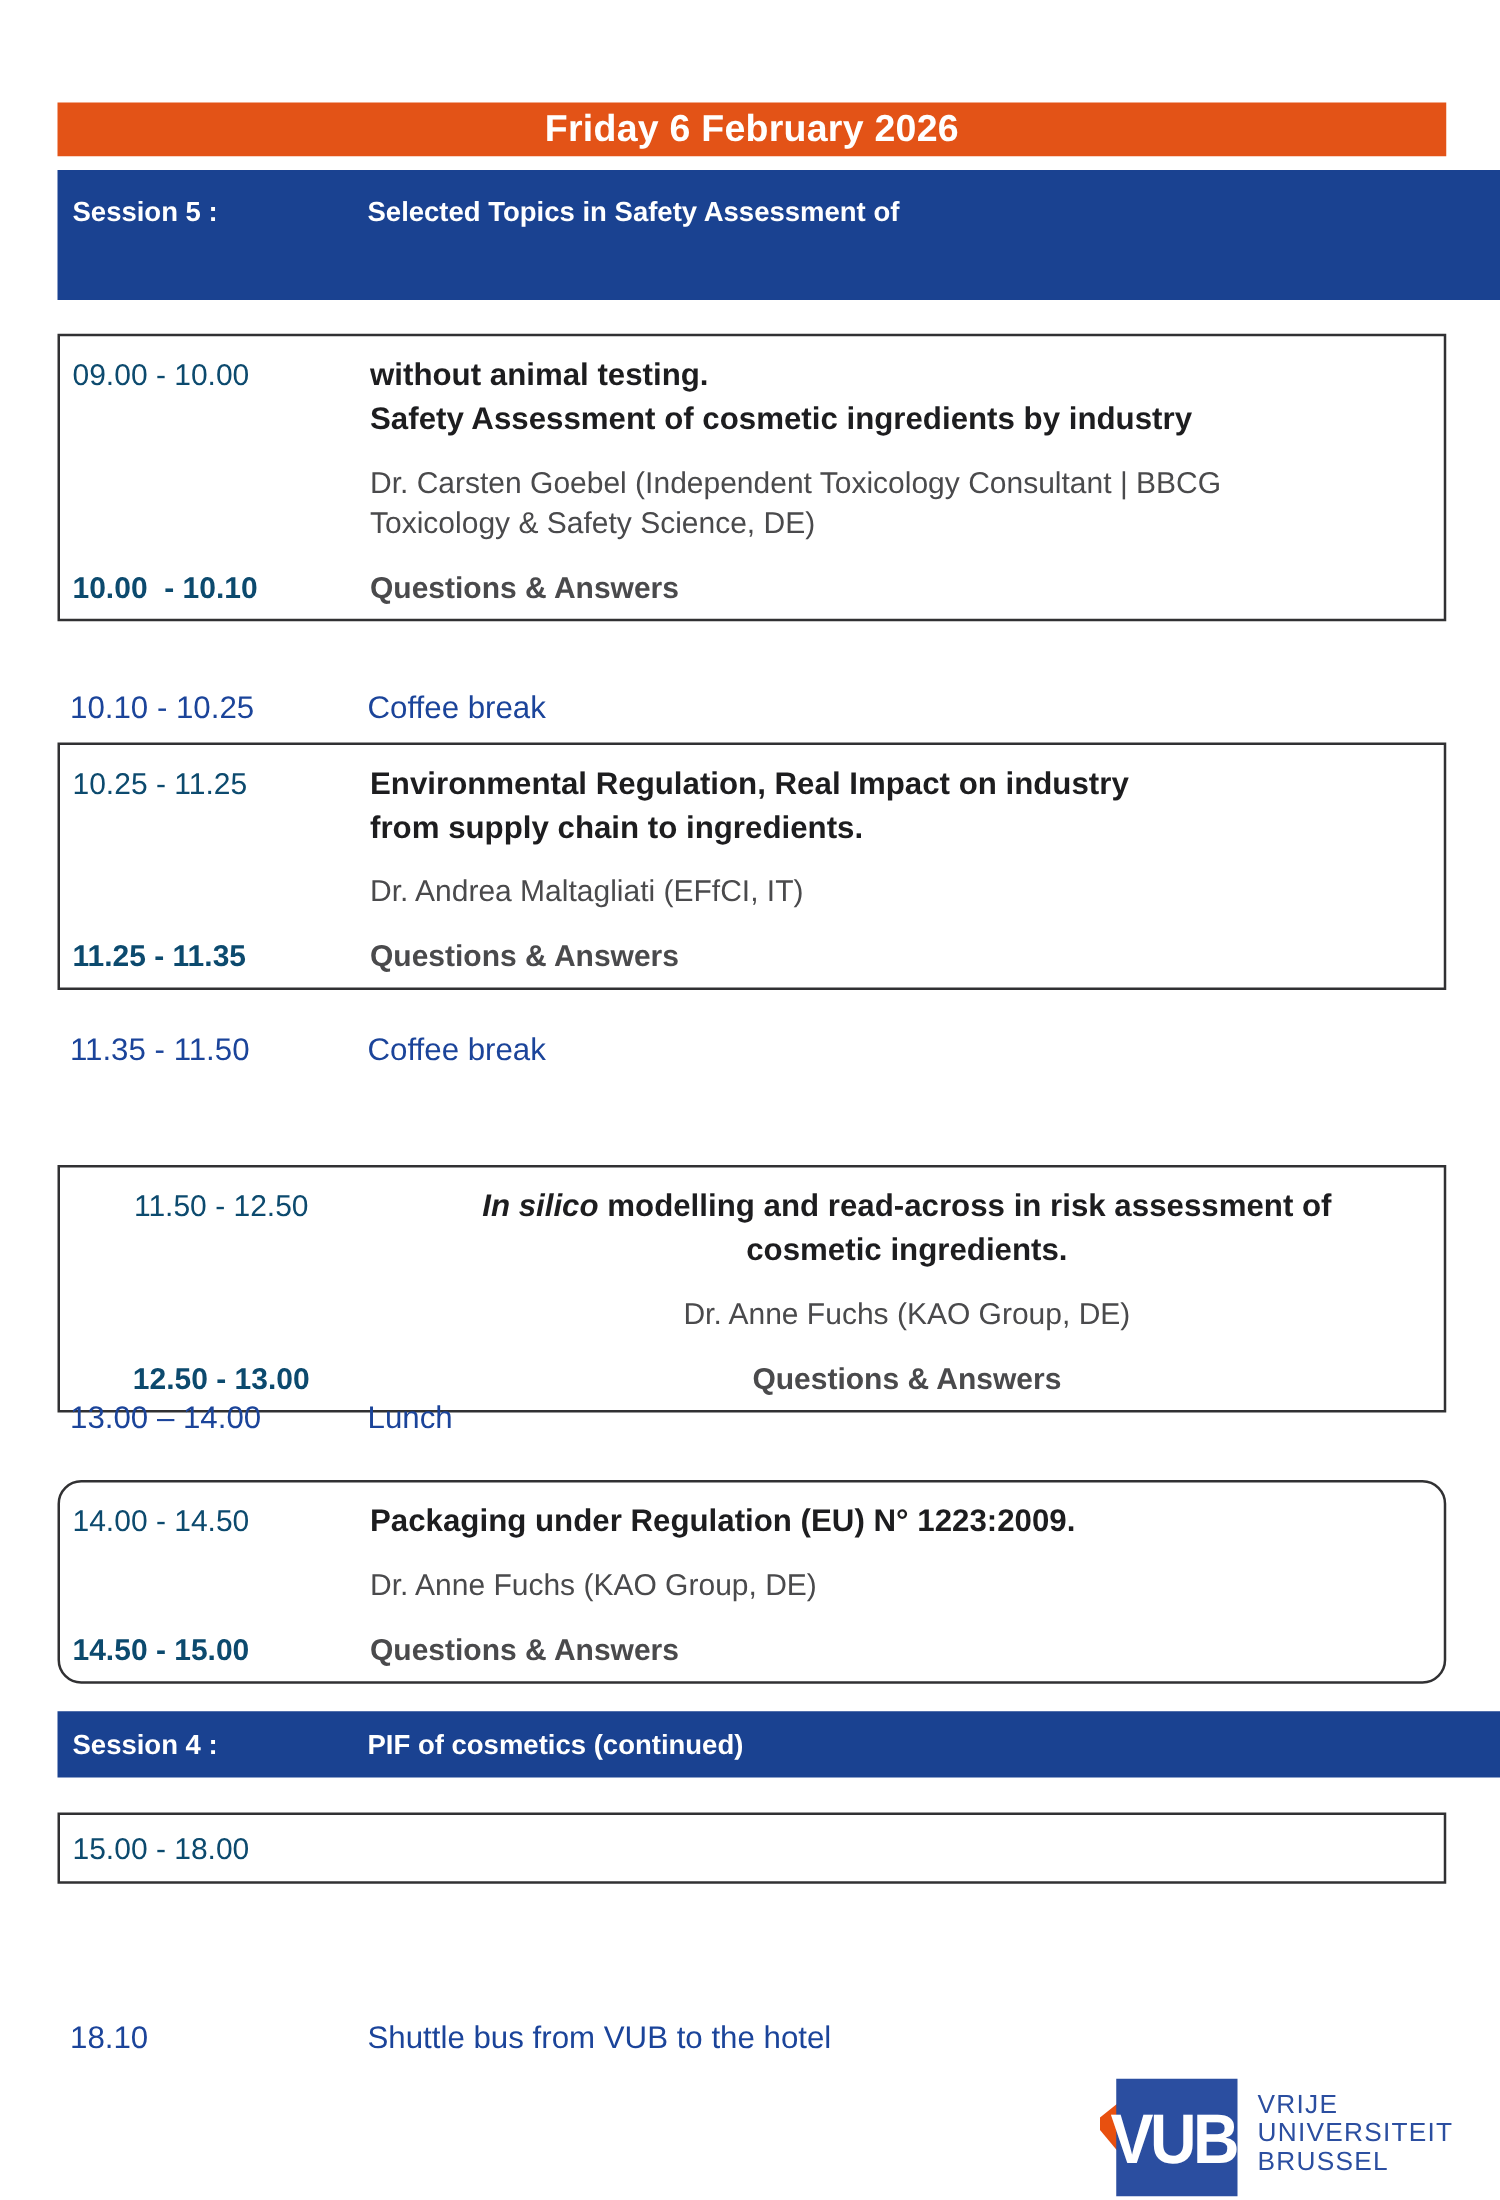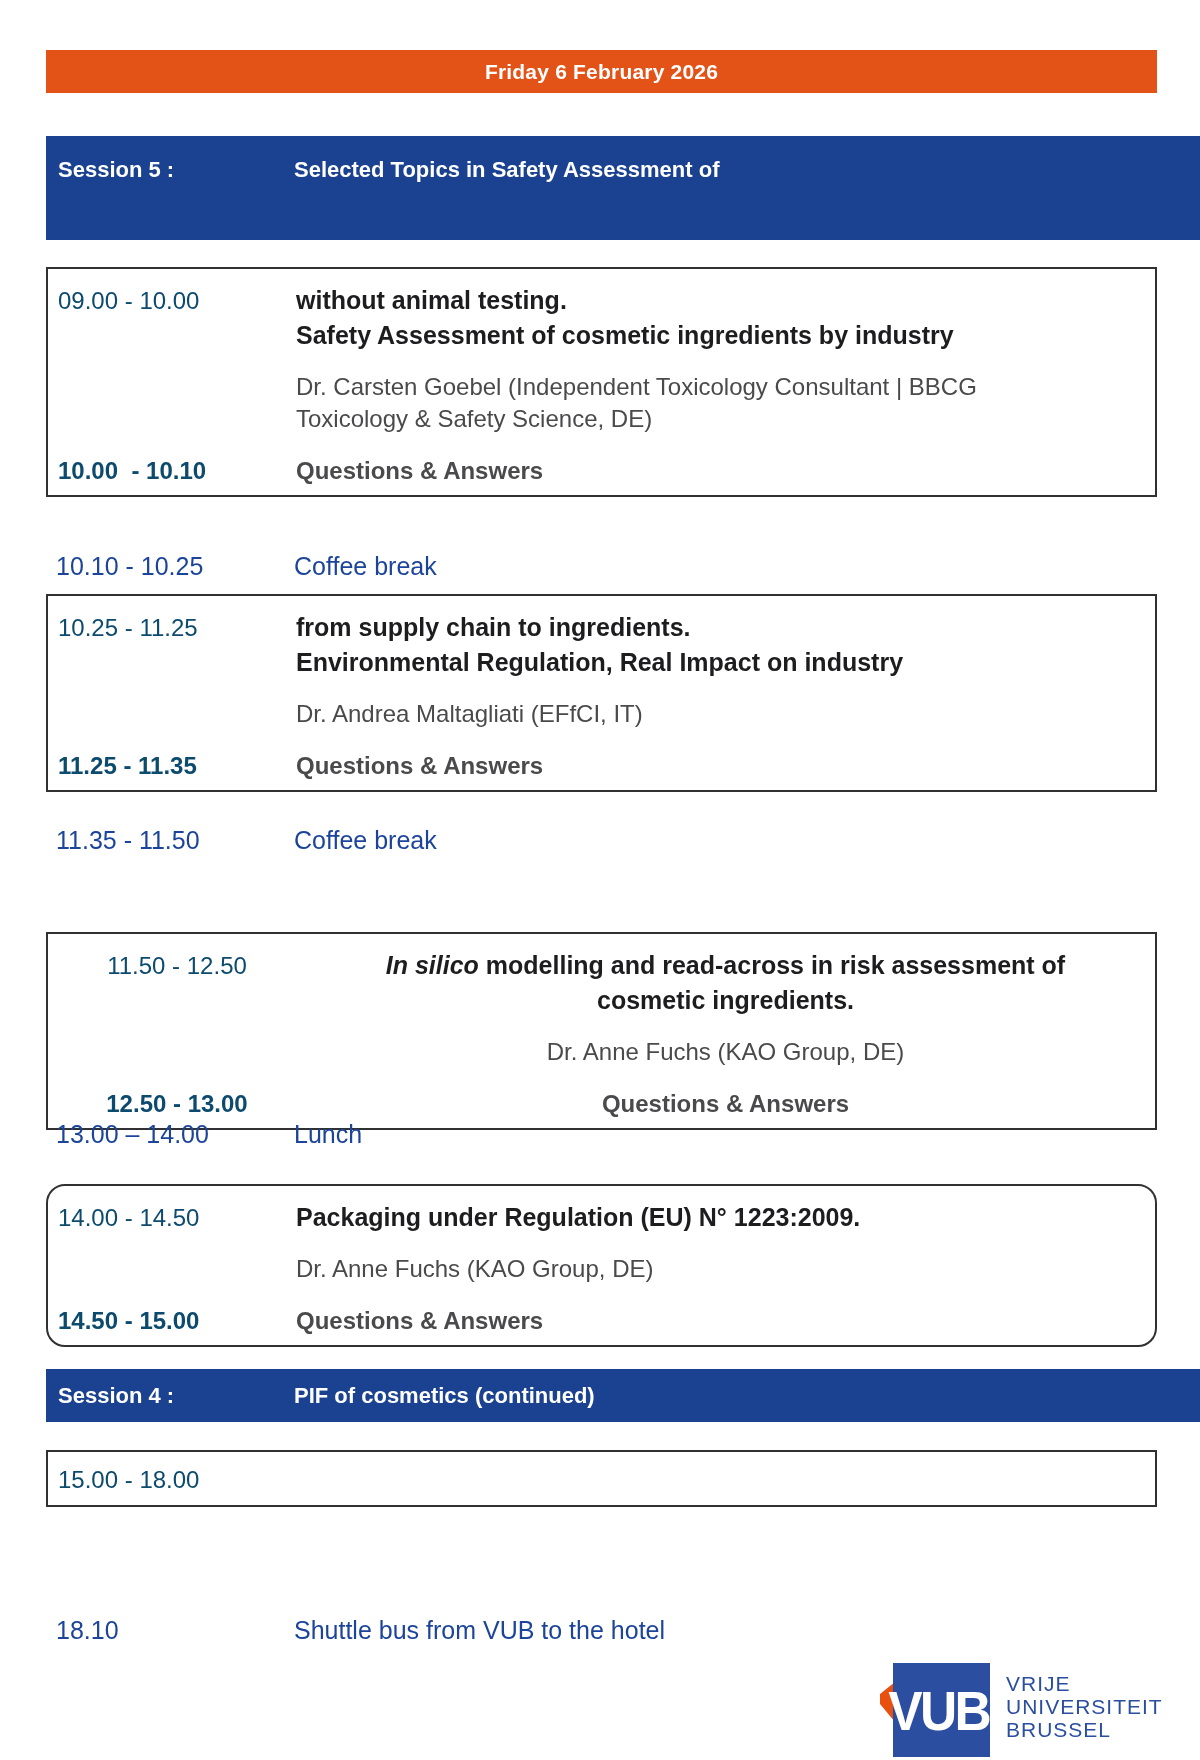--- a/index.html
+++ b/index.html
@@ -2,23 +2,23 @@
 <html><head>
 <meta charset="utf-8">
 <style>
   html,body{margin:0;padding:0;background:#ffffff;}
   .page{
     position:relative;width:1200px;height:1760px;background:#ffffff;
     font-family:"Liberation Sans",sans-serif;overflow:hidden;
   }
   
   .date-banner{
-    position:absolute;left:46px;top:50px;width:1111px;height:43px;
+    position:absolute;left:46px;top:82px;width:1111px;height:43px;
     background:#E35317;color:#ffffff;display:flex;align-items:center;justify-content:center;
-    font-size:21px;font-weight:bold;letter-spacing:.2px;
+    font-size:30px;font-weight:bold;letter-spacing:.2px;
   }
   .session-bar{
     position:absolute;left:46px;width:1178px;background:#1A4291;color:#ffffff;
     box-sizing:border-box;display:grid;grid-template-columns:236px 1fr;
     padding-left:12px;font-weight:bold;font-size:22px;line-height:39px;
   }
   #session5-bar{top:136px;height:104px;padding-top:14px;}
   #session4-bar{top:1369px;height:53px;align-items:center;}
   
   .box{
@@ -105,22 +105,22 @@
   <div class="interlude" id="break1">
     <div>10.10 - 10.25</div>
     <div>Coffee break</div>
   </div>
 
   <div class="box" id="table2">
     <div class="row">
       <div class="time">10.25 - 11.25</div>
       <div>
         <div class="talk-title">
+          <div>Environmental Regulation, Real Impact on industry</div>
           <div>from supply chain to ingredients.</div>
-          <div>Environmental Regulation, Real Impact on industry</div>
         </div>
         <div class="speaker">Dr. Andrea Maltagliati (EFfCI, IT)</div>
       </div>
     </div>
     <div class="row qa-row">
       <div class="time">11.25 - 11.35</div>
       <div class="qa-label">Questions &amp; Answers</div>
     </div>
   </div>
 

